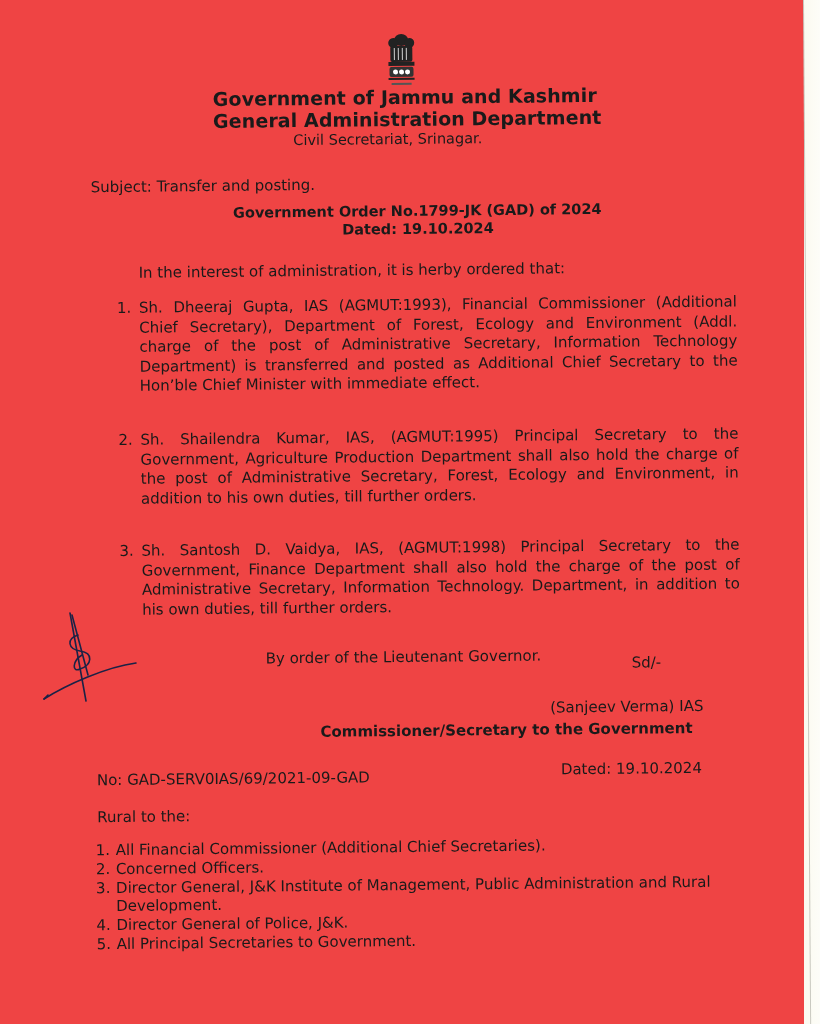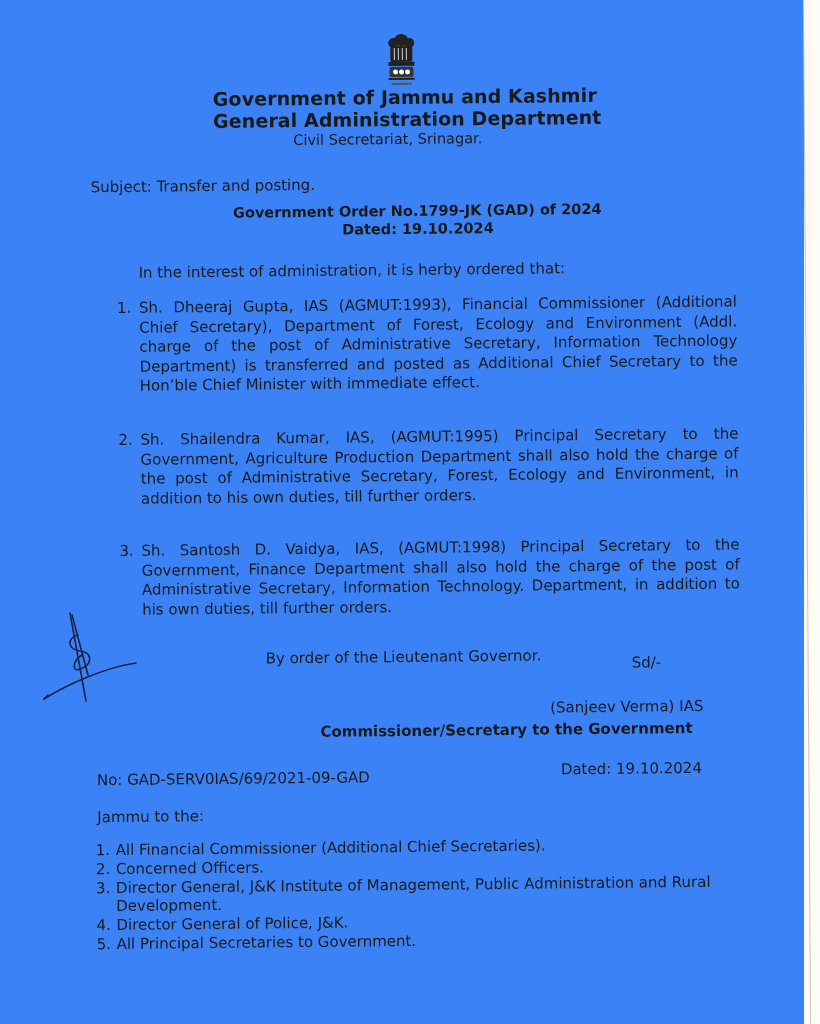--- a/index.html
+++ b/index.html
@@ -12,21 +12,21 @@
       height: 1024px;
       overflow: hidden;
       position: relative;
       font-family: "DejaVu Sans", sans-serif;
       color: #1a1a1a;
     }
     .page {
       position: absolute;
       left: 0; top: 0;
       width: 820px; height: 1024px;
-      background: #3b82f6;
+      background: #ef4444;
     }
     .page-edge {
       position: absolute;
       left: 803px; top: 0;
       width: 1px; height: 1024px;
       background: #c9c9c0;
       transform: rotate(-0.4deg);
       transform-origin: top left;
     }
     .page-edge-shade {
@@ -158,21 +158,21 @@
 
     <div class="abs body-text" style="left:264px; top:648px;">By order of the Lieutenant Governor.</div>
 
     <div class="abs body-text" style="left:630px; top:656px;">Sd/-</div>
     <div class="abs body-text" style="left:548px; top:700px;">(Sanjeev Verma) IAS</div>
     <div class="abs body-text bold" style="left:318px; top:722px;">Commissioner/Secretary to the Government</div>
 
     <div class="abs body-text" style="left:94px; top:768px;">No: GAD-SERV0IAS/69/2021-09-GAD</div>
     <div class="abs body-text" style="left:558px; top:762px;">Dated: 19.10.2024</div>
 
-    <div class="abs body-text" style="left:94px; top:805px;">Jammu to the:</div>
+    <div class="abs body-text" style="left:94px; top:805px;">Rural to the:</div>
 
     <div class="copy-list">
       <div class="copy-item">
         <span class="cnum">1.</span>
         <span>All Financial Commissioner (Additional Chief Secretaries).</span>
       </div>
       <div class="copy-item">
         <span class="cnum">2.</span>
         <span>Concerned Officers.</span>
       </div>

